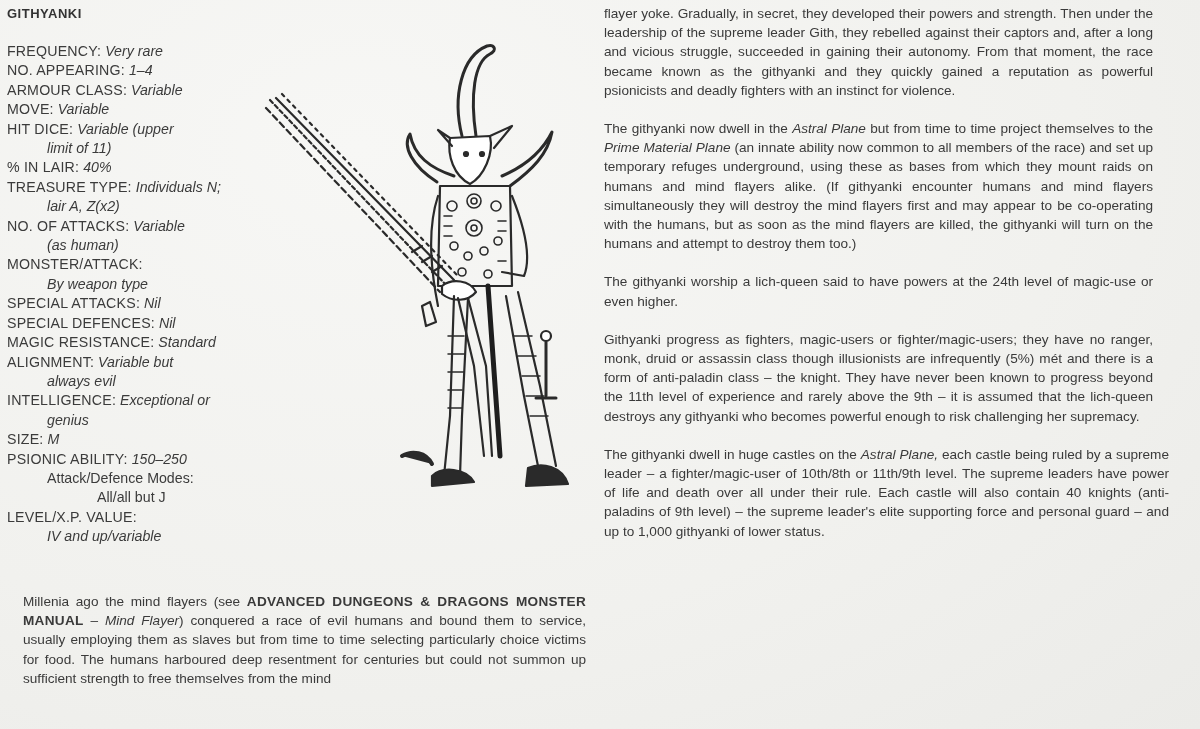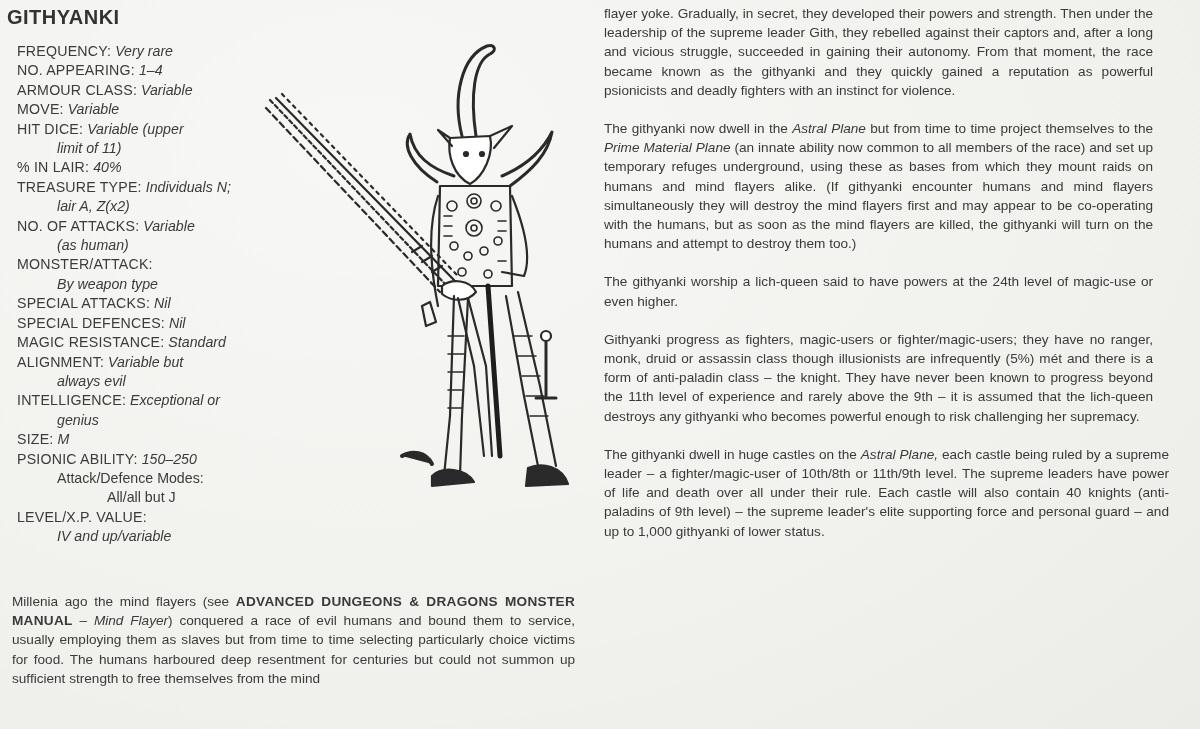--- a/index.html
+++ b/index.html
@@ -1,30 +1,30 @@
 <!DOCTYPE html>
 <html><head>
 <meta charset="utf-8">
 <style>
   html,body{margin:0;padding:0;}
   body{width:1200px;height:729px;background:#f4f4f2;overflow:hidden;position:relative;
        font-family:"Liberation Sans",sans-serif;color:#3a3a3a;}
   .page{position:absolute;inset:0;background:
      radial-gradient(ellipse at 30% 20%,#f7f7f5 0%,#f1f1ee 60%,#ebebe8 100%);}
-  .title{position:absolute;left:7px;top:6px;font-weight:bold;font-size:20px;letter-spacing:0.5px;color:#333;text-align:center;}
-  .stats{position:absolute;left:17px;top:42px;width:300px;font-size:14.2px;line-height:19.4px;color:#3b3b3b;}
+  .title{position:absolute;left:7px;top:6px;font-weight:bold;font-size:13px;letter-spacing:0.5px;color:#333;text-align:center;}
+  .stats{position:absolute;left:7px;top:42px;width:300px;font-size:14.2px;line-height:19.4px;color:#3b3b3b;}
   .stat{white-space:nowrap;}
   .stat .k{letter-spacing:0.2px;}
   .stat .v{font-style:italic;}
   .stat .cont{display:block;padding-left:40px;font-style:italic;}
   .stat.sub{padding-left:40px;}
   .stat.sub2{padding-left:90px;}
   .stat.sub3{padding-left:40px;font-style:italic;}
   .illus{position:absolute;left:262px;top:36px;width:320px;height:460px;}
-  .lefttext{position:absolute;left:12px;top:592px;width:563px;font-size:13.6px;line-height:19.2px;text-align:justify;color:#3a3a3a;}
+  .lefttext{position:absolute;left:23px;top:592px;width:563px;font-size:13.6px;line-height:19.2px;text-align:justify;color:#3a3a3a;}
   .lefttext b{font-weight:bold;letter-spacing:0.3px;}
   .right{position:absolute;left:604px;top:4px;width:565px;font-size:13.6px;line-height:19.2px;color:#3a3a3a;}
   .right p{margin:0 16px 19px 0;text-align:justify;}
   .right p.last{margin:0;}
   i{font-style:italic;}
 </style>
 </head>
 <body>
 
 <div class="page">

